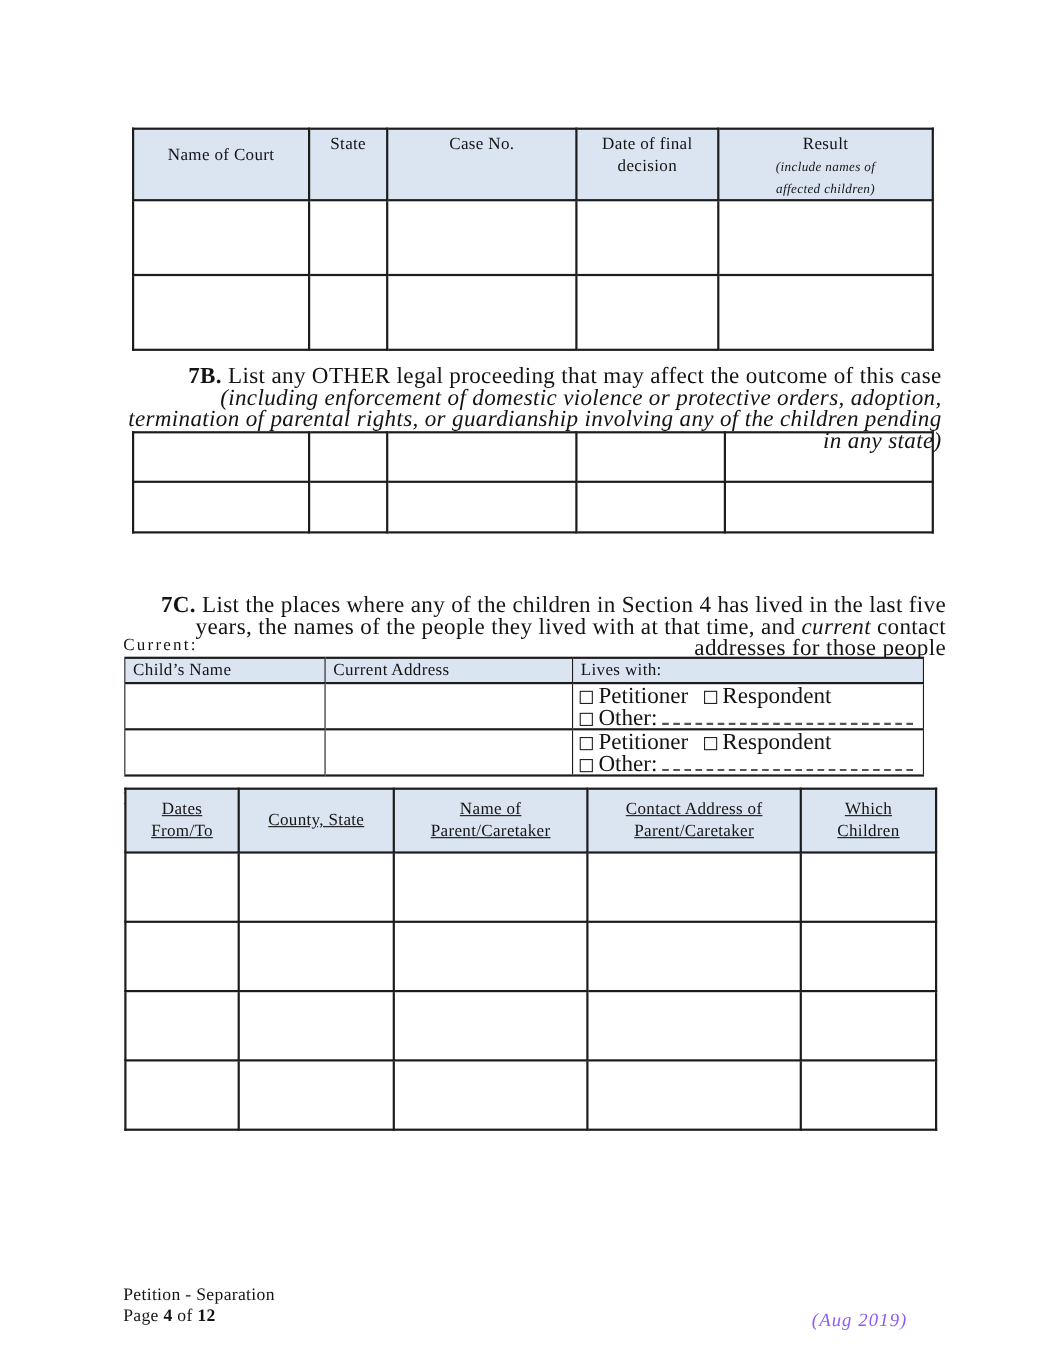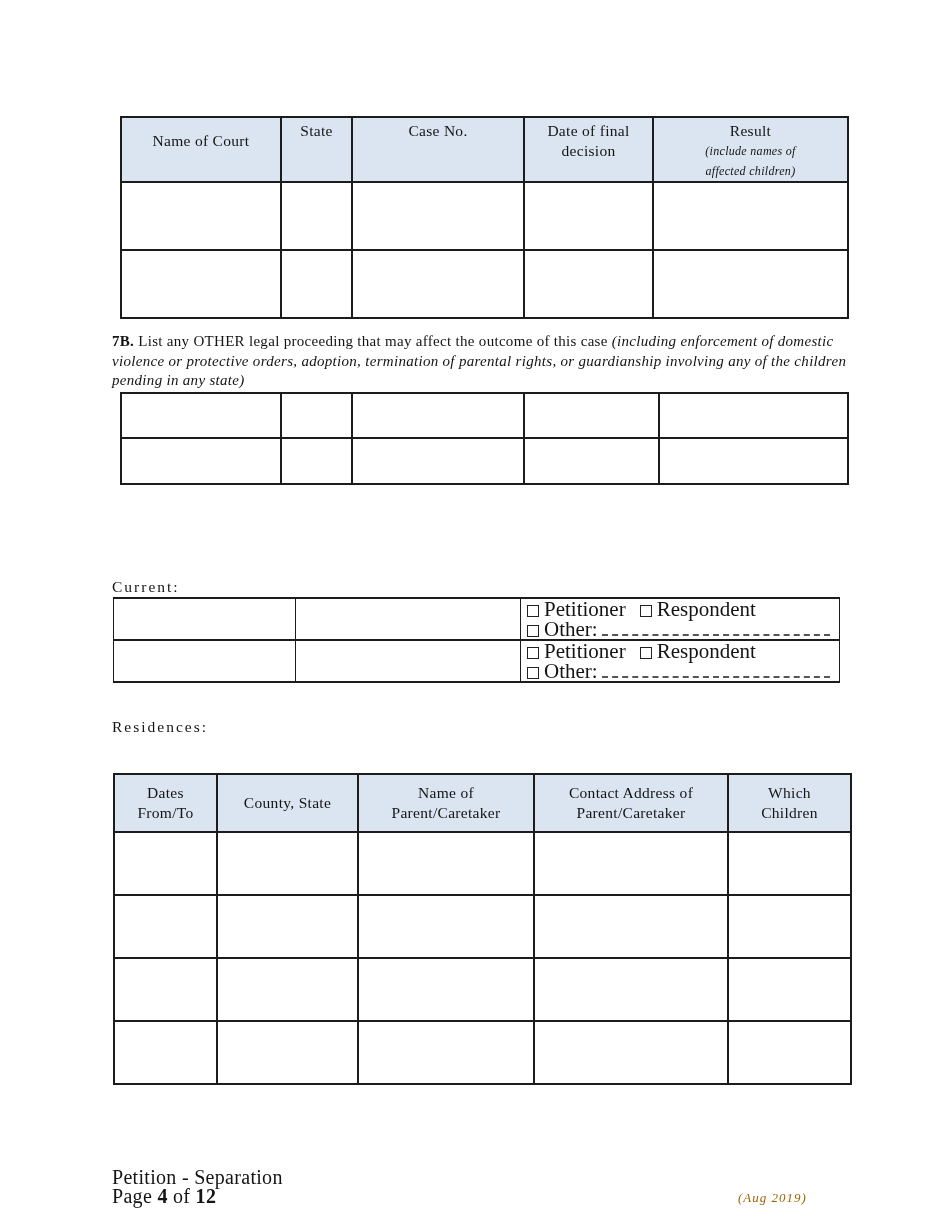--- a/index.html
+++ b/index.html
@@ -30,22 +30,23 @@
   }
   .tbl-current th {
     text-align: left; padding-left: 7px; padding-top: 0;
     vertical-align: middle; line-height: 21px;
   }
   .tbl-current td { vertical-align: top; }
 
   .tbl-res th { vertical-align: middle; padding-top: 0; }
 
   .para {
-    position: absolute; font-size: 15px; line-height: 19.5px;
+    position: absolute; font-size: 21px; line-height: 19.5px;
     letter-spacing: 0.3px;
+    text-align: right;
   }
   .bold { font-weight: bold; }
   .sec-label {
     position: absolute; font-weight: normal; font-size: 15.5px;
     letter-spacing: 2px;
   }
 
   .cb {
     display: inline-block; width: 12px; height: 12px;
     border: 1.5px solid #222; background: #fff;
@@ -59,23 +60,23 @@
   .lw-line { font-size: 21px; line-height: 19px; padding: 1px 0 0 6px; white-space: nowrap; }
   .lw-gap { margin-left: 14px; }
   .dash-line {
     display: inline-block; width: 228px; height: 11px;
     border-bottom: 2px dashed #555; margin-left: 4px;
   }
 
   .addl { position: absolute; font-size: 15px; letter-spacing: 0.3px; }
   .small-word { font-size: 12.5px; }
 
-  .footer { position: absolute; font-size: 20px; line-height: 19px; letter-spacing: 0.3px; }
+  .footer { position: absolute; font-size: 16px; line-height: 19px; letter-spacing: 0.3px; }
   .revision {
-    position: absolute; font-size: 13px; font-style: italic; color: #a16207;
+    position: absolute; font-size: 17px; font-style: italic; color: #8b5cf6;
     letter-spacing: 1px;
   }
 </style>
 </head>
 <body>
 
 <div class="page">
 
   <table class="tbl" style="left:120px; top:116px; width:727px;">
     <colgroup>
@@ -140,30 +141,38 @@
     <tr style="height:46px">
       <td></td>
           <td></td>
       <td></td>
           <td></td>
       <td></td>
     </tr>
   </tbody>
     </table>
 
+  <div class="para" style="left:112px; top:540px; width:748px;">
+    <span class="bold">7C.</span><span> List the places where any of the children in Section 4 has lived in the last five years, the names of the people they lived with at that time, and </span><span class="italic">current</span><span> contact addresses for those people</span>
+  </div>
 
   <div class="sec-label" style="left:112px; top:578px;">Current:</div>
 
   <table class="tbl tbl-current" style="left:113px; top:597px; width:726px;">
     <colgroup>
       <col style="width:182px">
         <col style="width:225px">
         <col style="width:319px">
     </colgroup>
     <tbody>
+        <tr style="height:23px">
+      <th>Child’s Name</th>
+      <th>Current Address</th>
+      <th>Lives with:</th>
+    </tr>
     <tr style="height:37px">
       <td></td>
       <td></td>
       <td>
         <div class="lw-line">
           <span class="cb"></span><span>Petitioner</span><span class="cb lw-gap"></span><span>Respondent</span>
         </div>
         <div class="lw-line">
           <span class="cb"></span><span>Other:</span><span class="dash-line"></span>
         </div>
@@ -179,21 +188,21 @@
         <div class="lw-line">
           <span class="cb"></span><span>Other:</span><span class="dash-line"></span>
         </div>
       </td>
     </tr>
   </tbody>
     </table>
 
   <div class="sec-label" style="left:112px; top:718px;">Residences:</div>
 
-  <table class="tbl tbl-res" style="left:113px; top:773px; width:737px;">
+  <table class="tbl tbl-res" style="left:113px; top:716px; width:737px;text-decoration:underline;">
     <colgroup>
       <col style="width:103px">
         <col style="width:141px">
         <col style="width:176px">
       <col style="width:194px">
         <col style="width:123px">
     </colgroup>
     <tbody>
         <tr style="height:58px">
       <th class="pre">Dates

